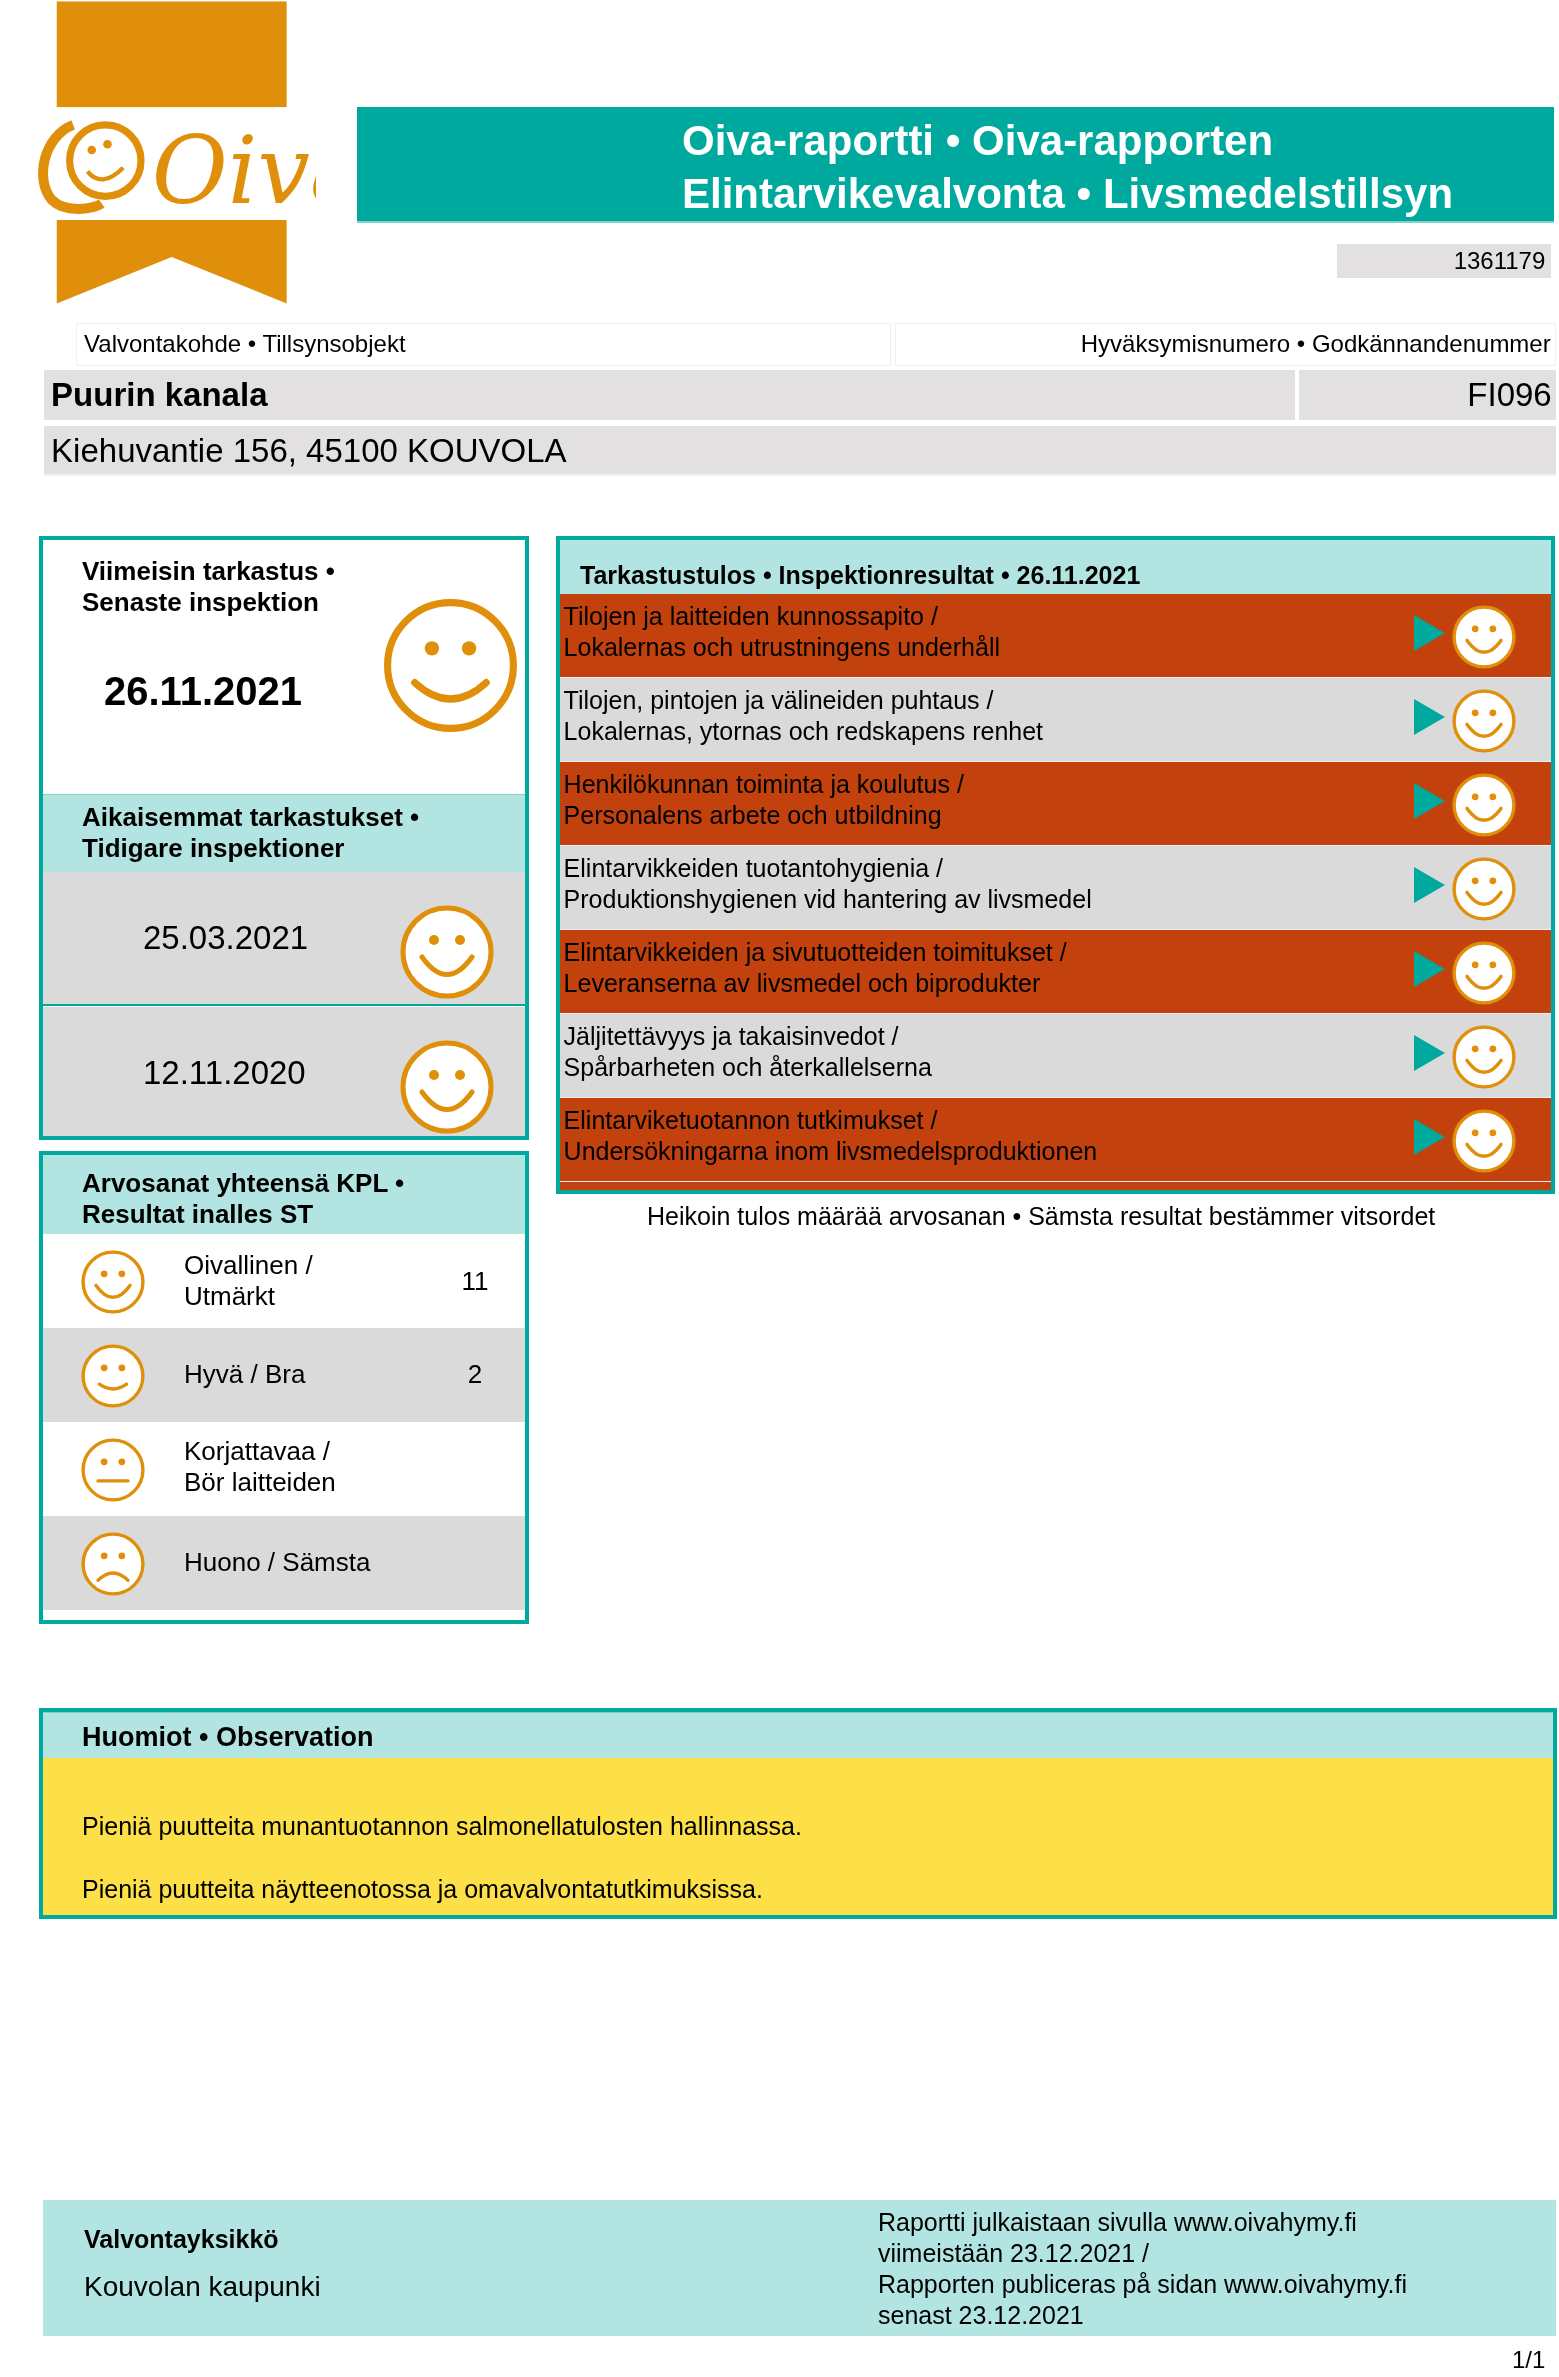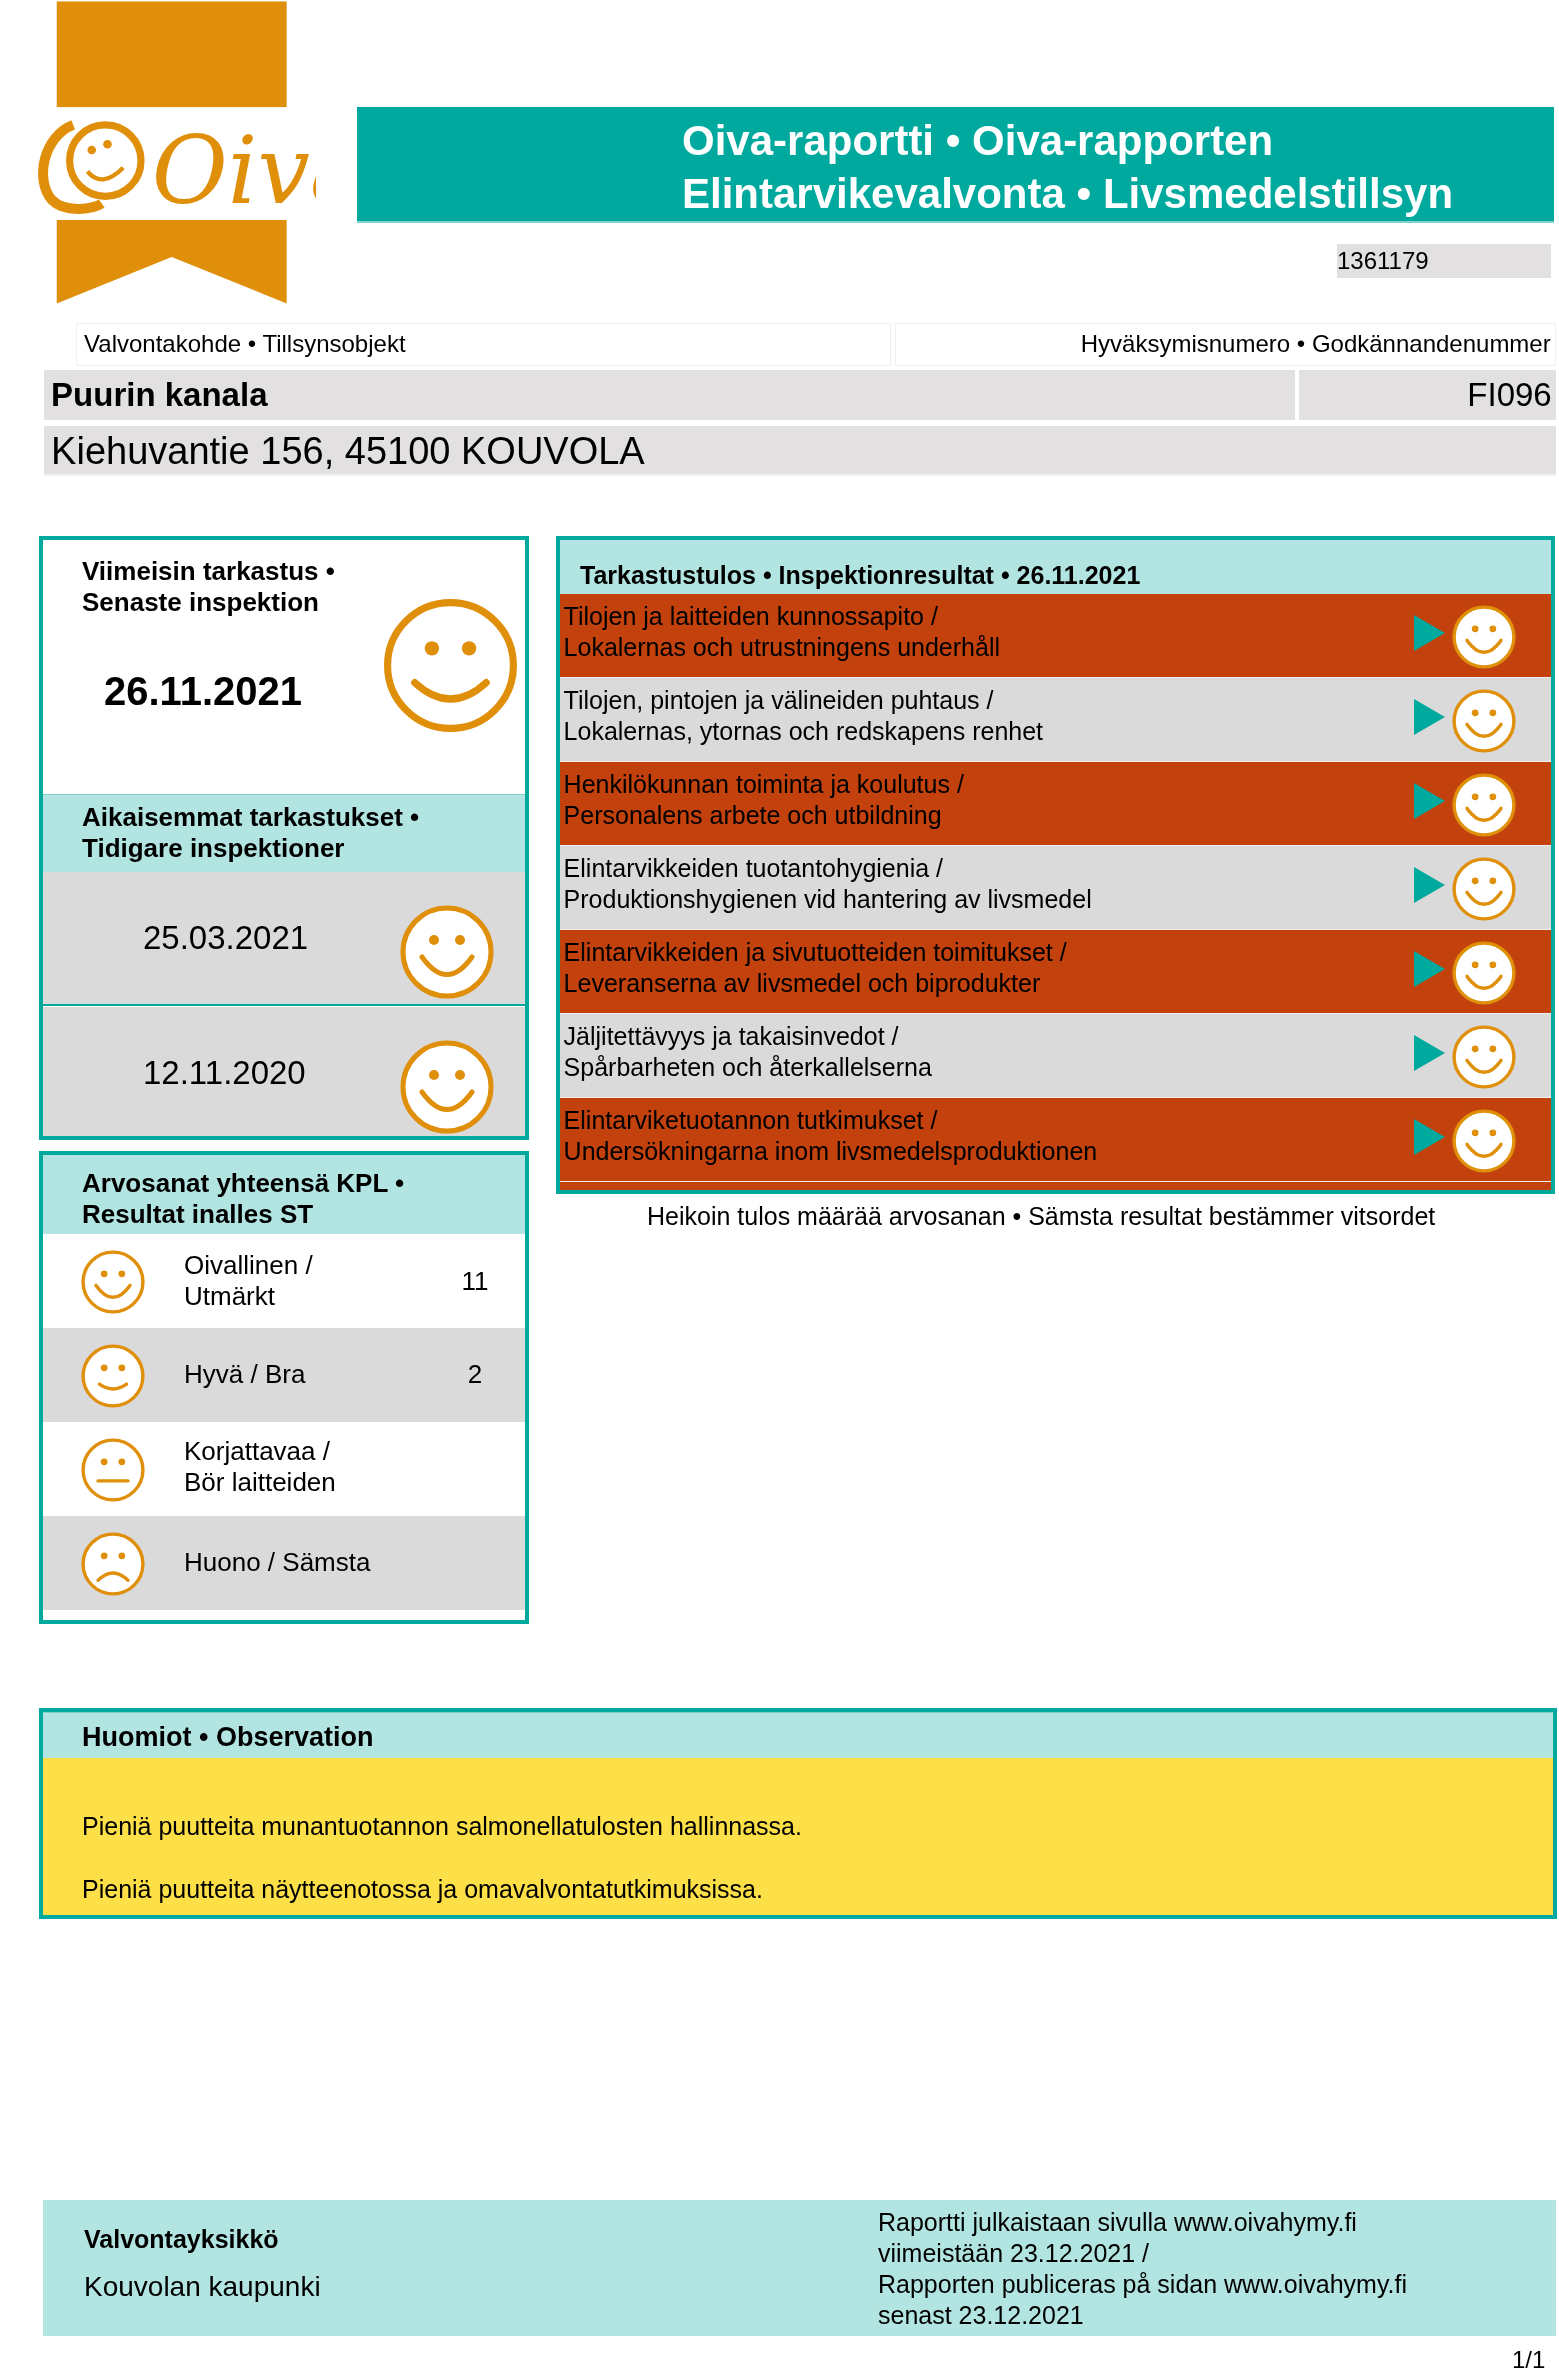--- a/index.html
+++ b/index.html
@@ -5,31 +5,31 @@
   * { box-sizing: border-box; margin: 0; padding: 0; }
   html, body { width: 1559px; height: 2377px; background: #ffffff; }
   body { position: relative; font-family: "Liberation Sans", sans-serif; color: #000; overflow: hidden; }
 
   
   .logo { position: absolute; left: 15.7px; top: 0; width: 300px; height: 307px; }
 
   
   .header-bar { position: absolute; left: 357px; top: 107px; width: 1197px; height: 116px; background: #00a99d; border-bottom: 2.1px solid #7fd3cc; }
   .header-title { position: absolute; left: 325px; top: 7.1px; color: #fff; font-weight: bold; font-size: 42px; line-height: 53px; letter-spacing: 0; }
-  .report-id { position: absolute; left: 1337px; top: 244px; width: 214px; height: 34px; background: #e2e0e0; text-align: left; font-size: 24px; line-height: 34px; padding-right: 5.7px; }
+  .report-id { position: absolute; left: 1337px; top: 244px; width: 214px; height: 34px; background: #e2e0e0; text-align: right; font-size: 24px; line-height: 34px; padding-right: 5.7px; }
 
   
   .obj { position: absolute; left: 44px; top: 323px; width: 1512px; }
   .obj-row1 { display: flex; height: 43px; padding-left: 32px; }
   .obj-label-left { width: 815px; background: #fff; border: 1.4px solid #eef0f4; font-size: 24px; line-height: 40px; padding-left: 7.1px; }
   .obj-label-right { flex: 1; margin-left: 4.3px; background: #fff; border: 1.4px solid #eef0f4; font-size: 24px; line-height: 40px; text-align: right; padding-right: 4.3px; }
   .obj-row2 { display: flex; margin-top: 4.3px; height: 50px; }
   .obj-name { width: 1251px; background: #e2e0e0; font-size: 33px; font-weight: bold; line-height: 50px; padding-left: 7.1px; }
   .obj-approval { flex: 1; margin-left: 4.3px; background: #e2e0e0; font-size: 33px; line-height: 50px; text-align: right; padding-right: 4.3px; }
-  .obj-row3 { margin-top: 5.7px; height: 50px; background: #e2e0e0; font-size: 38px; line-height: 50px; padding-left: 7.1px; border-bottom: 2.9px solid #eef0f4; }
+  .obj-row3 { margin-top: 5.7px; height: 50px; background: #e2e0e0; font-size: 33px; line-height: 50px; padding-left: 7.1px; border-bottom: 2.9px solid #eef0f4; }
 
   
   .panel-latest { position: absolute; left: 39px; top: 536px; width: 490px; height: 604px; border: 4.3px solid #00a99d; background: #fff; }
   .latest-head { position: absolute; left: 39px; top: 15.7px; font-size: 26px; font-weight: bold; line-height: 31px; }
   .latest-date { position: absolute; left: 61px; top: 129px; font-size: 40px; font-weight: bold; }
   .latest-smiley { position: absolute; left: 336px; top: 54px; width: 143px; height: 143px; }
   .prev-head { position: absolute; left: 0; top: 254px; width: 482px; height: 79px; background: #b2e5e1; border-top: 1.4px solid #7fd3cc; }
   .prev-head-text { position: absolute; left: 39px; top: 7.1px; font-size: 26px; font-weight: bold; line-height: 31px; }
   .prev-row { position: absolute; left: 0; width: 482px; height: 134px; background: #dadada; }
   .prev-row .date { position: absolute; left: 100px; top: 47px; font-size: 33px; }

